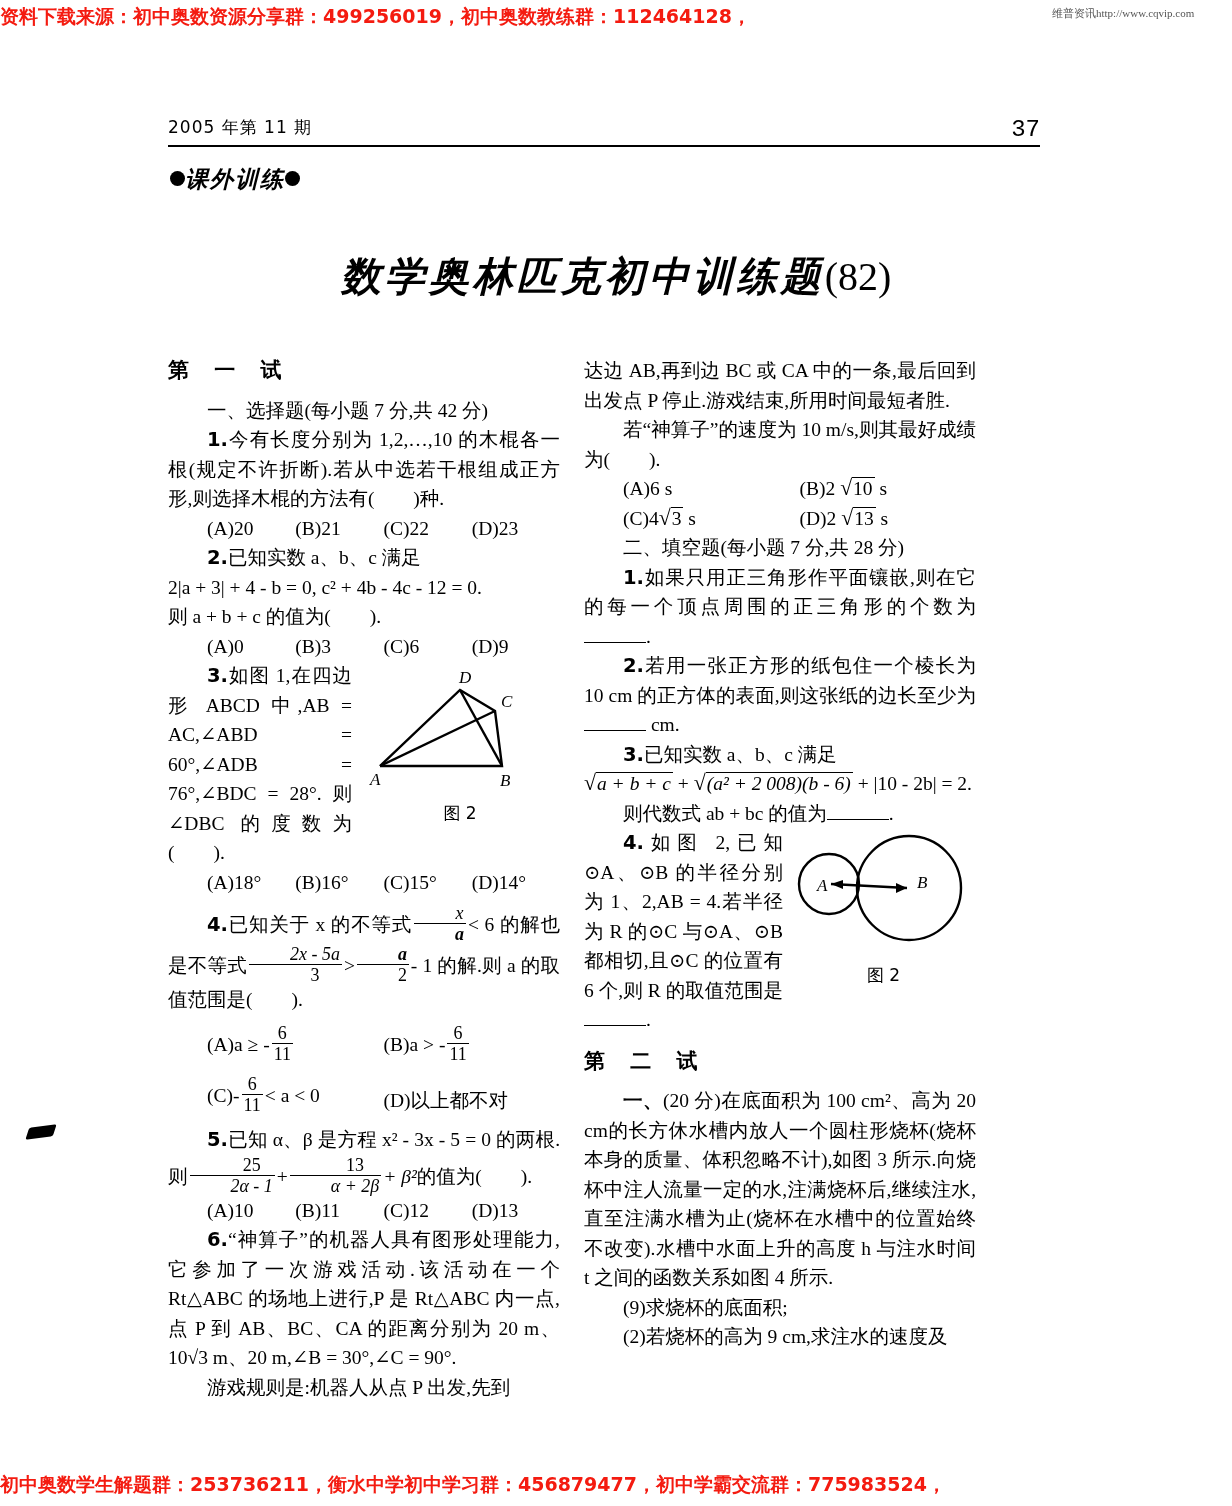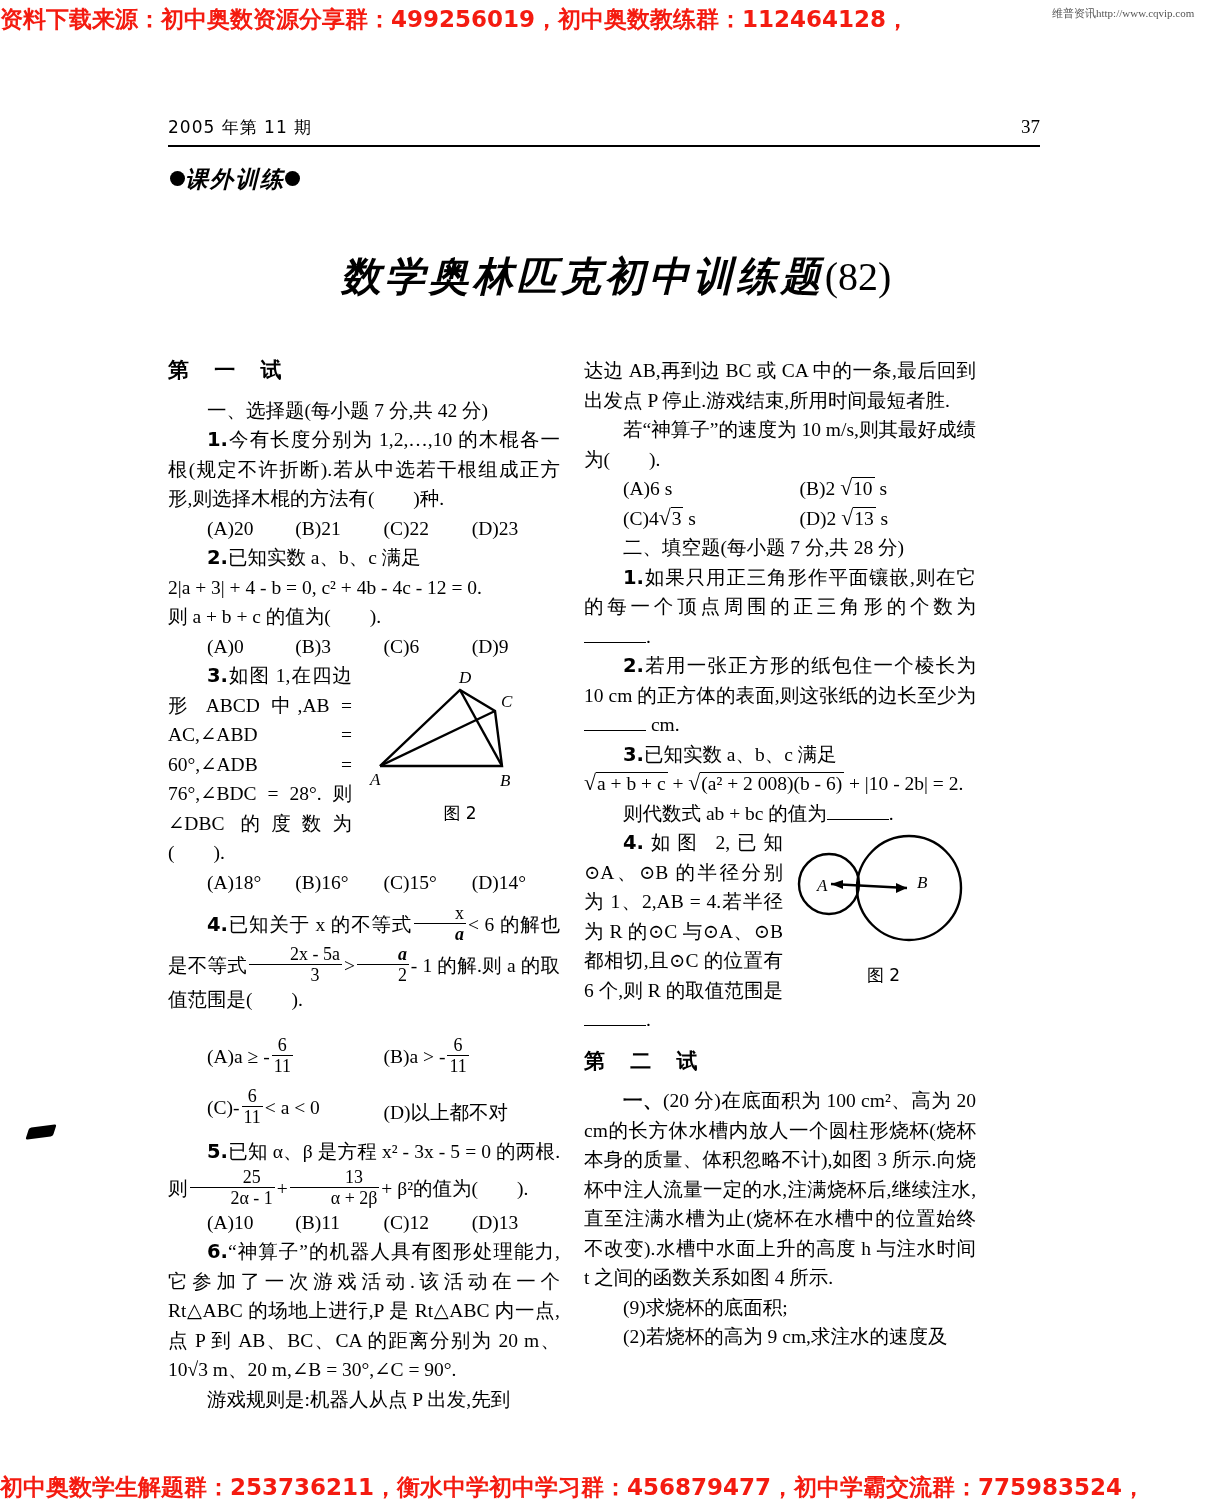--- a/index.html
+++ b/index.html
@@ -17,21 +17,21 @@
   }
 
   
   .promo {
     position: absolute;
     left: 0;
     width: 1232px;
     color: #f41b10;
     font-family: "DejaVu Sans", sans-serif;
     font-weight: bold;
-    font-size: 23px;
+    font-size: 19px;
     letter-spacing: 0px;
     white-space: nowrap;
   }
   #promo-top { top: 4px; }
   #promo-bottom { top: 1472px; }
 
   .watermark {
     position: absolute;
     top: 6px;
     left: 1052px;
@@ -52,21 +52,21 @@
 
   
   .runhead {
     position: absolute;
     left: 168px; top: 72px;
     width: 872px;
     font-size: 17px;
     font-family: "DejaVu Sans", sans-serif;
   }
   .runhead .rh-left { float: left; letter-spacing: 1px; }
-  .runhead .rh-right { float: right; font-family: Liberation Serif, serif; font-size: 19px; }
+  .runhead .rh-right { float: right; font-family: Liberation Mono, monospace; font-size: 24px; }
   .rule {
     position: absolute;
     left: 168px; top: 101px;
     width: 872px;
     height: 2px;
     background: #000;
   }
 
   
   .section-tag {
@@ -123,21 +123,21 @@
     text-align: left;
     font-weight: bold;
     font-size: 21px;
     letter-spacing: 9px;
     margin: 0 0 10px 0;
     font-family: "DejaVu Sans", sans-serif;
   }
   .para { margin: 0; text-indent: 2em; }
   .para.noind { text-indent: 0; }
   .qnum { font-weight: bold; font-family: "DejaVu Sans", sans-serif; }
-  .mi { font-family: "Liberation Serif", serif; }
+  .mi { font-style: italic; font-family: "Liberation Serif", serif; }
   .mb { font-style: italic; font-weight: bold; font-family: "Liberation Serif", serif; }
   .blank { display: inline-block; width: 62px; border-bottom: 1.6px solid #000; height: 15px; }
 
   
   .opts { display: flex; margin: 0; align-items: flex-end; }
   .opts > span { white-space: nowrap; }
   .opt4 > span { width: 25%; }
   .opt2 > span { width: 50%; }
   .opts.ind { padding-left: 2em; }
 
@@ -245,21 +245,21 @@
     <div class="opts opt4 ind">
       <span>(A)18°</span>
       <span>(B)16°</span>
       <span>(C)15°</span>
       <span>(D)14°</span>
     </div>
 
     <p class="para" style="margin-top:6px">
       <span class="qnum">4.</span><span>已知关于 x 的不等式</span><span class="frac"><span class="num mi">x</span><span class="den mb">a</span></span><span>&lt; 6 的解也是不等式</span><span class="frac"><span class="num mi">2x - 5a</span><span class="den">3</span></span><span>&gt;</span><span class="frac"><span class="num mb">a</span><span class="den">2</span></span><span>- 1 的解.则 a 的取值范围是(　　).</span>
     </p>
-    <div class="opts opt2 ind" style="margin-top:20px">
+    <div class="opts opt2 ind" style="margin-top:8px">
       <span><span>(A)a ≥ -</span><span class="frac"><span class="num">6</span><span class="den">11</span></span></span>
       <span><span>(B)a &gt; -</span><span class="frac"><span class="num">6</span><span class="den">11</span></span></span>
     </div>
     <div class="opts opt2 ind" style="margin-top:10px">
       <span><span>(C)-</span><span class="frac"><span class="num">6</span><span class="den">11</span></span><span>&lt; a &lt; 0</span></span>
       <span>(D)以上都不对</span>
     </div>
 
     <p class="para" style="margin-top:10px">
       <span class="qnum">5.</span><span>已知 α、β 是方程 x² - 3x - 5 = 0 的两根.则</span><span class="frac"><span class="num">25</span><span class="den mi">2α - 1</span></span><span>+</span><span class="frac"><span class="num">13</span><span class="den mi">α + 2β</span></span><span class="mi">+ β²</span><span>的值为(　　).</span>

